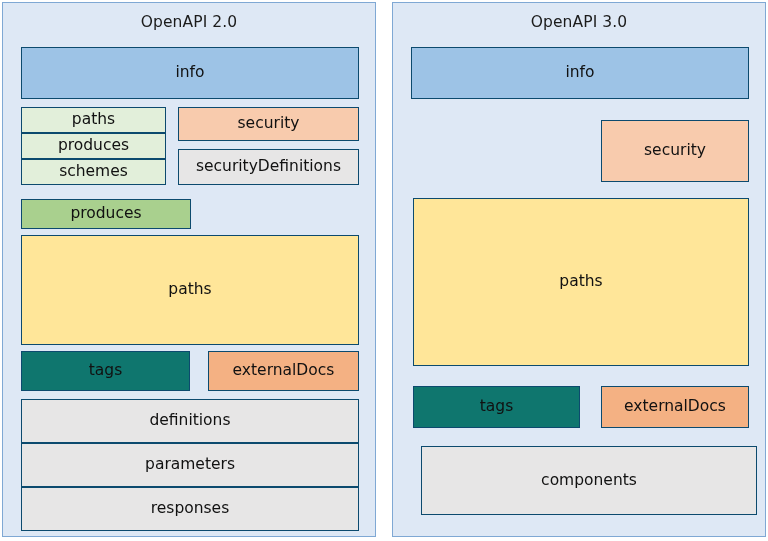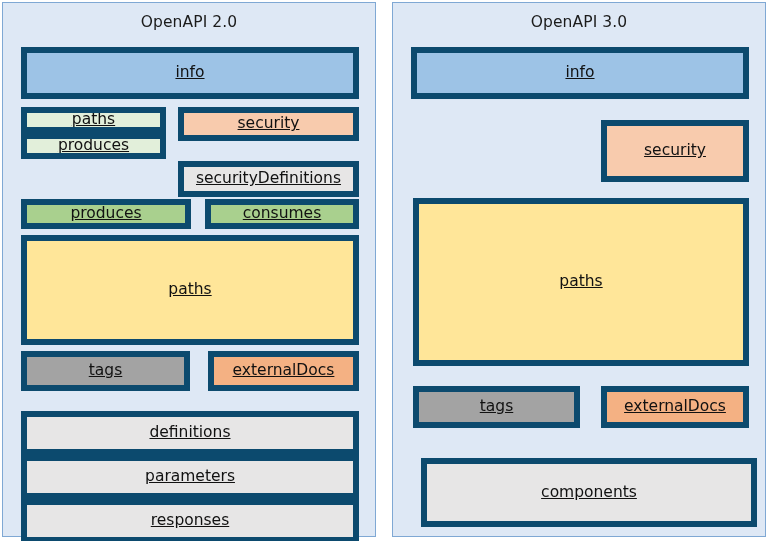--- a/index.html
+++ b/index.html
@@ -31,63 +31,62 @@
     left: 0;
     width: 100%;
     text-align: center;
     font-size: 15.5px;
     color: #1b1b1b;
     letter-spacing: 0.1px;
   }
   .node {
     position: absolute;
     box-sizing: border-box;
-    border: 6px solid #0c4a6e;
+    border: 1px solid #0c4a6e;
     display: flex;
     align-items: center;
     justify-content: center;
     font-size: 15.5px;
     color: #111111;
     line-height: 1.1;
     text-align: center;
     overflow: hidden;
-    text-decoration: underline;
   }
   .c-info      { background: #9DC3E6; }
   .c-lightgreen{ background: #E2EFDA; }
   .c-green     { background: #A9D08E; }
   .c-peach     { background: #F8CBAD; }
   .c-salmon    { background: #F4B183; }
-  .c-gray      { background: #E7E6E6; margin-top: 12px; }
+  .c-gray      { background: #E7E6E6; }
   .c-lightyellow{ background: #FFE699; }
-  .c-yellow    { background: #a3a3a3; }
+  .c-yellow    { background: #0f766e; }
 </style>
 </head>
 <body>
 
 <div id="diagram">
 
   <div class="panel" style="left:2px; top:2px; width:374px; height:535px;">
 
     <div class="panel-title" style="top:10px;">OpenAPI 2.0</div>
 
     <div class="node c-info" style="left:18px; top:44px; width:338px; height:52px;">info</div>
 
     <div class="node c-lightgreen" style="left:18px; top:104px; width:145px; height:26px;">paths</div>
 
     <div class="node c-lightgreen" style="left:18px; top:130px; width:145px; height:26px;">produces</div>
 
+    <div class="node c-lightgreen" style="left:18px; top:156px; width:145px; height:26px;">schemes</div>
 
     <div class="node c-peach" style="left:175px; top:104px; width:181px; height:34px;">security</div>
 
     <div class="node c-gray" style="left:175px; top:146px; width:181px; height:36px;">securityDefinitions</div>
 
     <div class="node c-green" style="left:18px; top:196px; width:170px; height:30px;">produces</div>
 
-    <div class="node c-green" style="left:202px; top:196px; width:154px; height:30px;">consumes</div>
 
     <div class="node c-lightyellow" style="left:18px; top:232px; width:338px; height:110px;">paths</div>
 
     <div class="node c-yellow" style="left:18px; top:348px; width:169px; height:40px;">tags</div>
 
     <div class="node c-salmon" style="left:205px; top:348px; width:151px; height:40px;">externalDocs</div>
 
     <div class="node c-gray" style="left:18px; top:396px; width:338px; height:44px;">definitions</div>
 
     <div class="node c-gray" style="left:18px; top:440px; width:338px; height:44px;">parameters</div>

